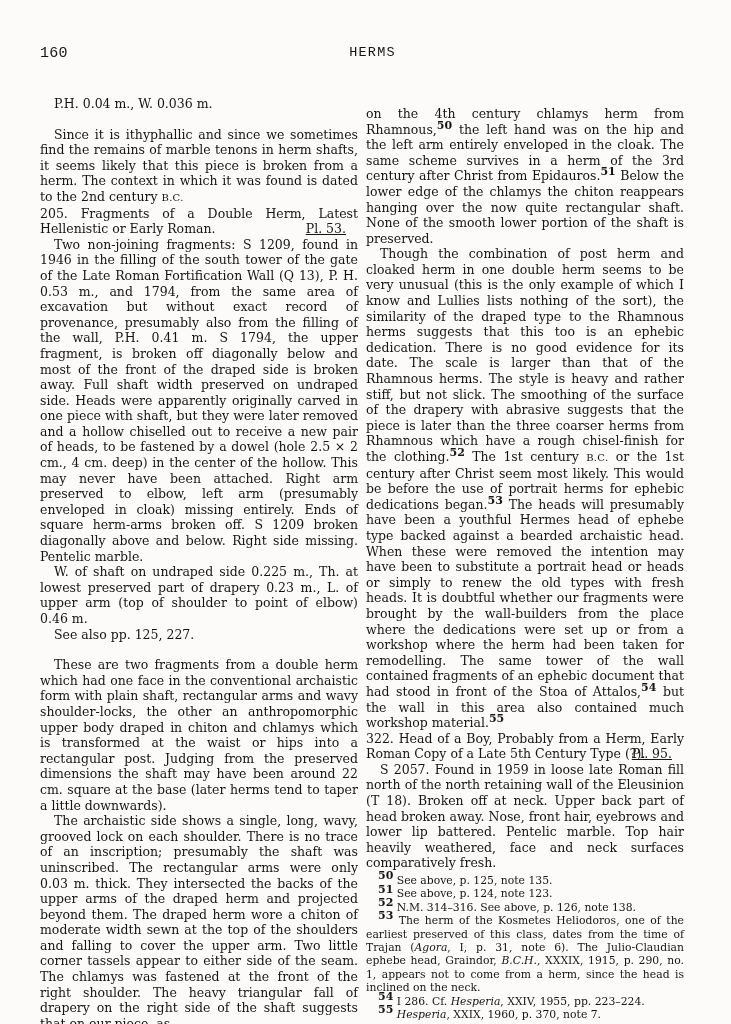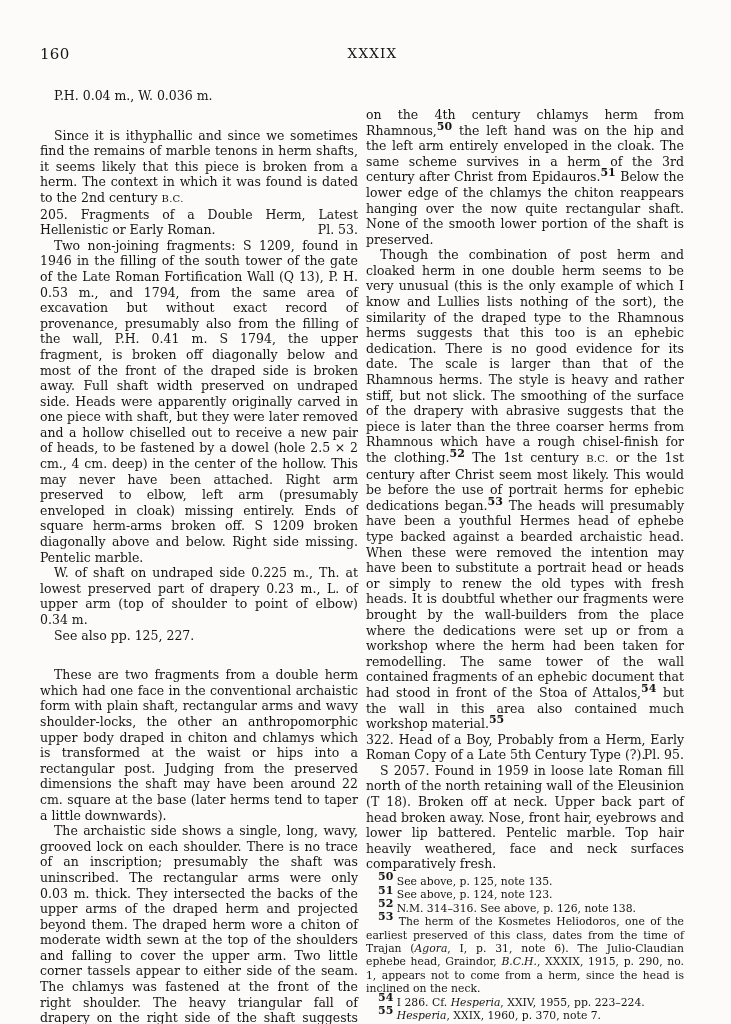--- a/index.html
+++ b/index.html
@@ -6,58 +6,58 @@
   .page{
     position:relative;
     width:731px;height:1024px;
     background:#fcfbf9;
     color:#171513;
     font-family:"DejaVu Serif","Liberation Serif",serif;
     box-sizing:border-box;
     padding:44px 26px 0 40px;
     overflow:hidden;
   }
-  .header{position:relative;height:20px;margin-bottom:24px;}
+  .header{position:relative;height:20px;margin-bottom:32px;font-family:Liberation Mono, monospace;}
   .page-number{font-size:15px;letter-spacing:.3px;}
   .running-title{
     position:absolute;left:50%;top:1px;transform:translateX(-50%);
     font-size:13.5px;letter-spacing:1.2px;
   }
   .columns{display:flex;gap:8px;align-items:center;}
   .col{width:318px;text-align:justify;font-size:12.5px;line-height:15.6px;}
   .col p{margin:0;}
   p.indent{text-indent:14px;}
-  p.space-before{margin-top:24px;}
+  p.space-before{margin-top:15px;}
   .entry-heading{position:relative;margin-top:29px;margin-bottom:15px;}
   .entry-num{font-weight:normal;}
-  .plate{position:absolute;right:0;bottom:0;}
+  .plate{position:absolute;right:12px;bottom:0;text-decoration:underline;}
   sup.fnref{
     font-weight:bold;font-size:11px;line-height:0;
     vertical-align:baseline;position:relative;top:-0.45em;
   }
   .sc{font-size:0.8em;letter-spacing:.03em;}
   .it{font-style:italic;}
   .footnotes{margin-top:3px;font-size:10.8px;line-height:13.4px;}
   .footnotes p{margin:0;text-indent:12px;}
 </style>
 </head>
 <body>
 
 <div class="page">
   <div class="header">
     <span class="page-number">160</span>
-    <span class="running-title">XXXIX</span>
+    <span class="running-title">HERMS</span>
   </div>
   <div class="columns">
     <div class="col" id="col-left">
         <p class="body-para indent">P.H. 0.04 m., W. 0.036 m.</p>
         <p class="body-para indent space-before">Since it is ithyphallic and since we sometimes find the remains of marble tenons in herm shafts, it seems likely that this piece is broken from a herm. The context in which it was found is dated to the 2nd century <span class="sc">B.C.</span></p>
         <p class="entry-heading"><span class="plate">Pl. 53.</span><span class="entry-num">205. </span>Fragments of a Double Herm, Latest Hellenistic or Early Roman.</p>
         <p class="body-para indent">Two non-joining fragments: S 1209, found in 1946 in the filling of the south tower of the gate of the Late Roman Fortification Wall (Q 13), P. H. 0.53 m., and 1794, from the same area of excavation but without exact record of provenance, presumably also from the filling of the wall, P.H. 0.41 m. S 1794, the upper fragment, is broken off diagonally below and most of the front of the draped side is broken away. Full shaft width preserved on undraped side. Heads were apparently originally carved in one piece with shaft, but they were later removed and a hollow chiselled out to receive a new pair of heads, to be fastened by a dowel (hole 2.5 × 2 cm., 4 cm. deep) in the center of the hollow. This may never have been attached. Right arm preserved to elbow, left arm (presumably enveloped in cloak) missing entirely. Ends of square herm-arms broken off. S 1209 broken diagonally above and below. Right side missing. Pentelic marble.</p>
-        <p class="body-para indent">W. of shaft on undraped side 0.225 m., Th. at lowest preserved part of drapery 0.23 m., L. of upper arm (top of shoulder to point of elbow) 0.34 m.</p>
+        <p class="body-para indent">W. of shaft on undraped side 0.225 m., Th. at lowest preserved part of drapery 0.23 m., L. of upper arm (top of shoulder to point of elbow) 0.46 m.</p>
         <p class="body-para indent">See also pp. 125, 227.</p>
         <p class="body-para indent space-before">These are two fragments from a double herm which had one face in the conventional archaistic form with plain shaft, rectangular arms and wavy shoulder-locks, the other an anthropomorphic upper body draped in chiton and chlamys which is transformed at the waist or hips into a rectangular post. Judging from the preserved dimensions the shaft may have been around 22 cm. square at the base (later herms tend to taper a little downwards).</p>
         <p class="body-para indent">The archaistic side shows a single, long, wavy, grooved lock on each shoulder. There is no trace of an inscription; presumably the shaft was uninscribed. The rectangular arms were only 0.03 m. thick. They intersected the backs of the upper arms of the draped herm and projected beyond them. The draped herm wore a chiton of moderate width sewn at the top of the shoulders and falling to cover the upper arm. Two little corner tassels appear to either side of the seam. The chlamys was fastened at the front of the right shoulder. The heavy triangular fall of drapery on the right side of the shaft suggests that on our piece, as</p>
       </div>
     <div class="col" id="col-right">
 
     <p class="body-para">on the 4th century chlamys herm from Rhamnous,<sup class="fnref">50</sup> the left hand was on the hip and the left arm entirely enveloped in the cloak. The same scheme survives in a herm of the 3rd century after Christ from Epidauros.<sup class="fnref">51</sup> Below the lower edge of the chlamys the chiton reappears hanging over the now quite rectangular shaft. None of the smooth lower portion of the shaft is preserved.</p>
         <p class="body-para indent">Though the combination of post herm and cloaked herm in one double herm seems to be very unusual (this is the only example of which I know and Lullies lists nothing of the sort), the similarity of the draped type to the Rhamnous herms suggests that this too is an ephebic dedication. There is no good evidence for its date. The scale is larger than that of the Rhamnous herms. The style is heavy and rather stiff, but not slick. The smoothing of the surface of the drapery with abrasive suggests that the piece is later than the three coarser herms from Rhamnous which have a rough chisel-finish for the clothing.<sup class="fnref">52</sup> The 1st century <span class="sc">B.C.</span> or the 1st century after Christ seem most likely. This would be before the use of portrait herms for ephebic dedications began.<sup class="fnref">53</sup> The heads will presumably have been a youthful Hermes head of ephebe type backed against a bearded archaistic head. When these were removed the intention may have been to substitute a portrait head or heads or simply to renew the old types with fresh heads. It is doubtful whether our fragments were brought by the wall-builders from the place where the dedications were set up or from a workshop where the herm had been taken for remodelling. The same tower of the wall contained fragments of an ephebic document that had stood in front of the Stoa of Attalos,<sup class="fnref">54</sup> but the wall in this area also contained much workshop material.<sup class="fnref">55</sup></p>
         <p class="entry-heading"><span class="plate">Pl. 95.</span><span class="entry-num">322. </span>Head of a Boy, Probably from a Herm, Early Roman Copy of a Late 5th Century Type (?).</p>
         <p class="body-para indent">S 2057. Found in 1959 in loose late Roman fill north of the north retaining wall of the Eleusinion (T 18). Broken off at neck. Upper back part of head broken away. Nose, front hair, eyebrows and lower lip battered. Pentelic marble. Top hair heavily weathered, face and neck surfaces comparatively fresh.</p>

